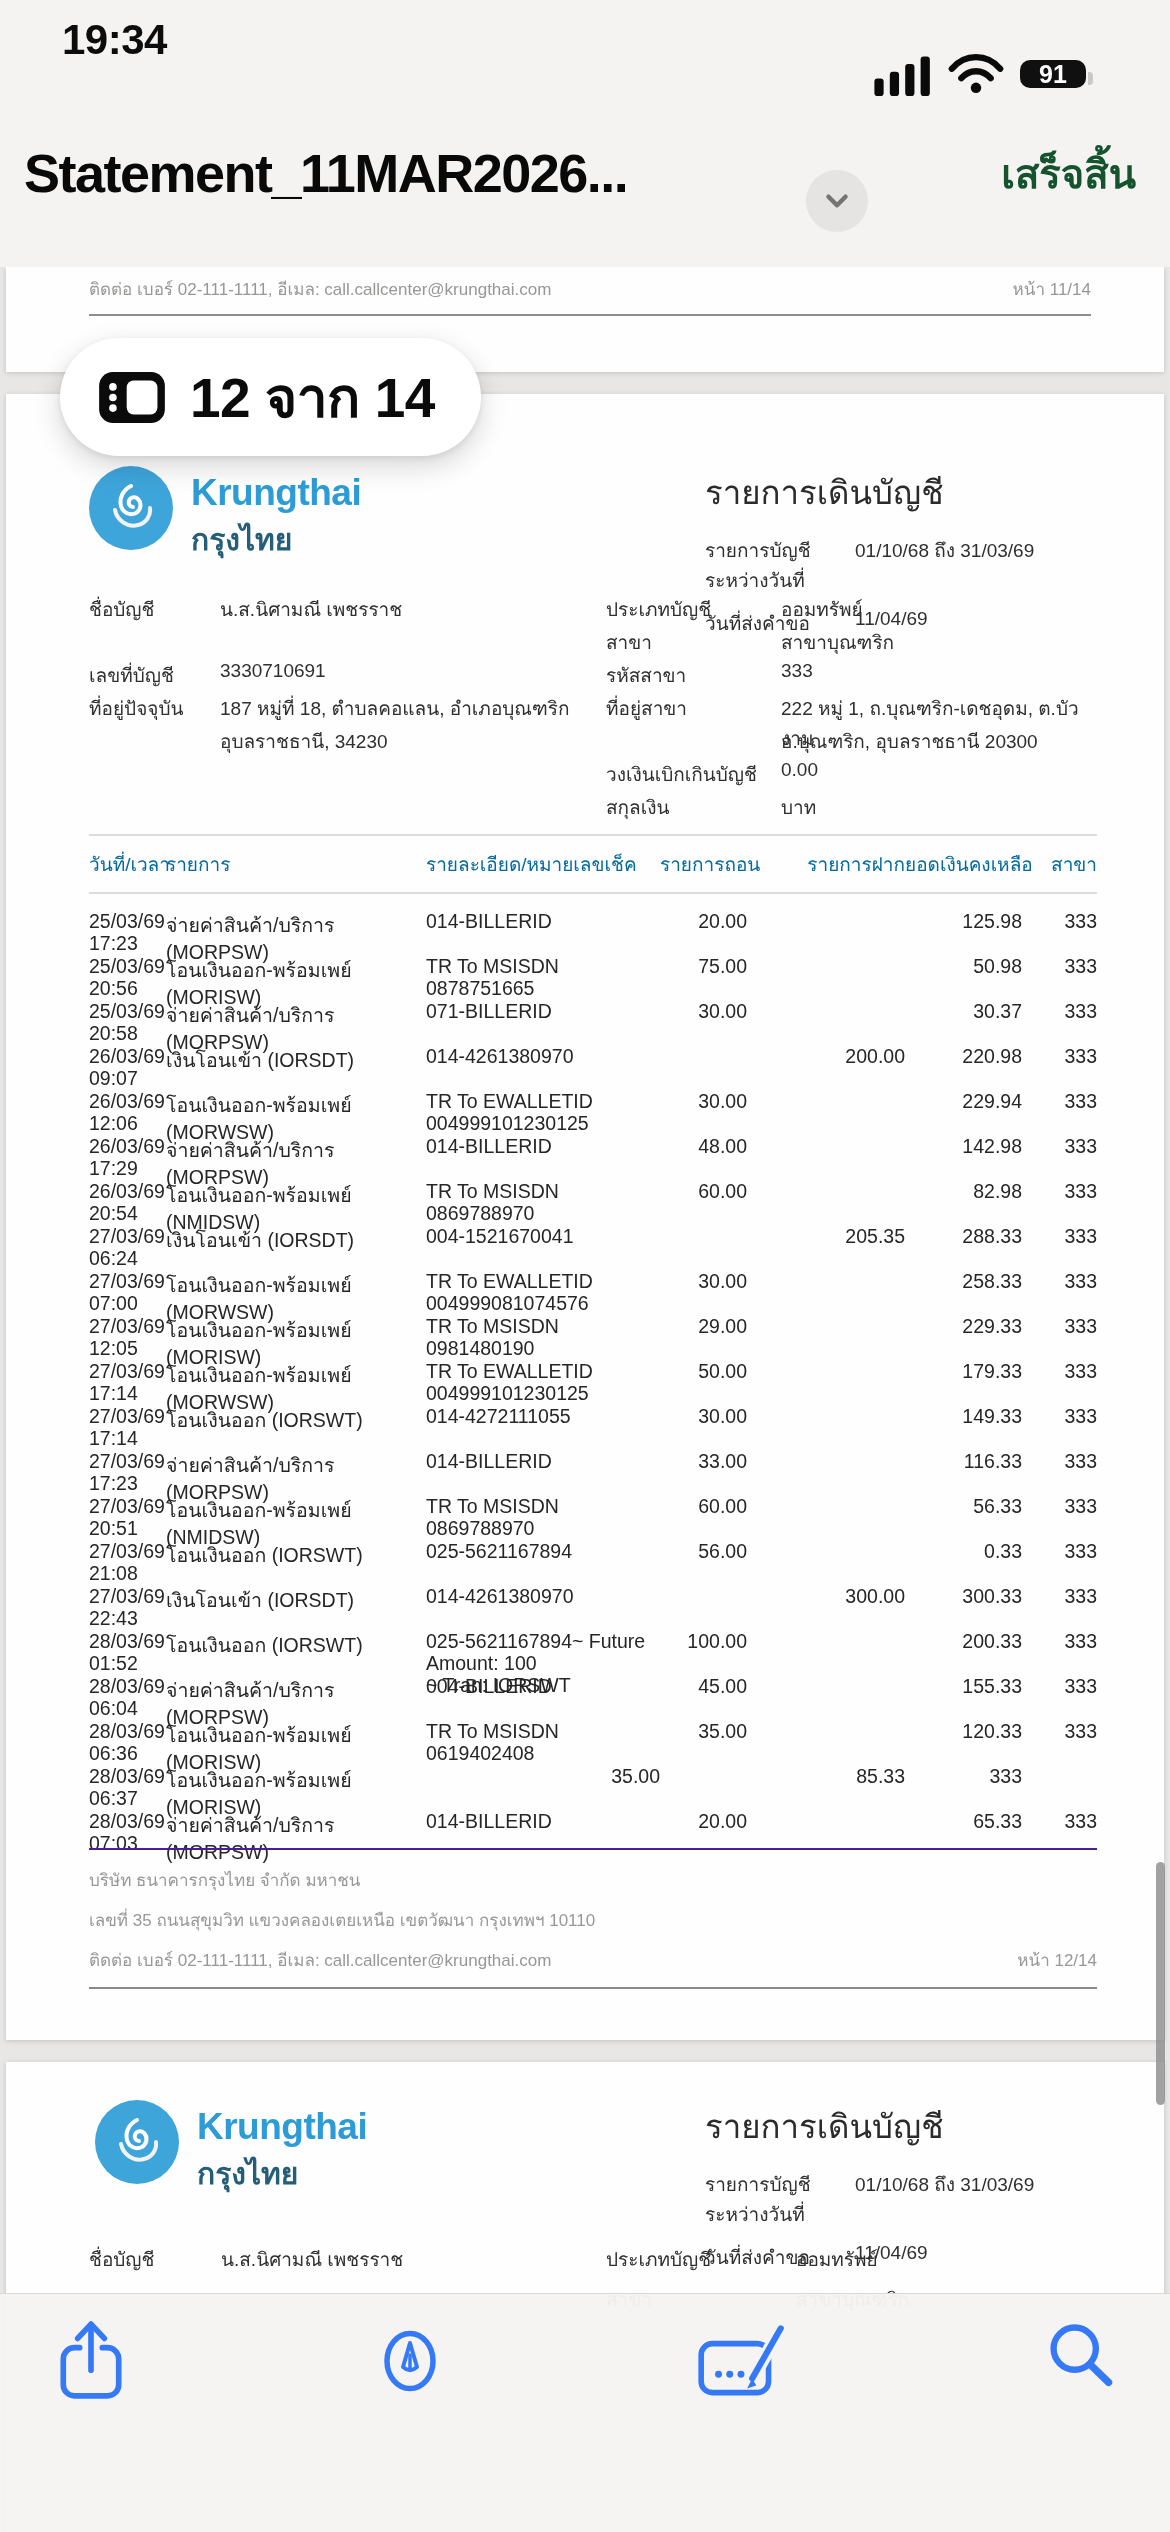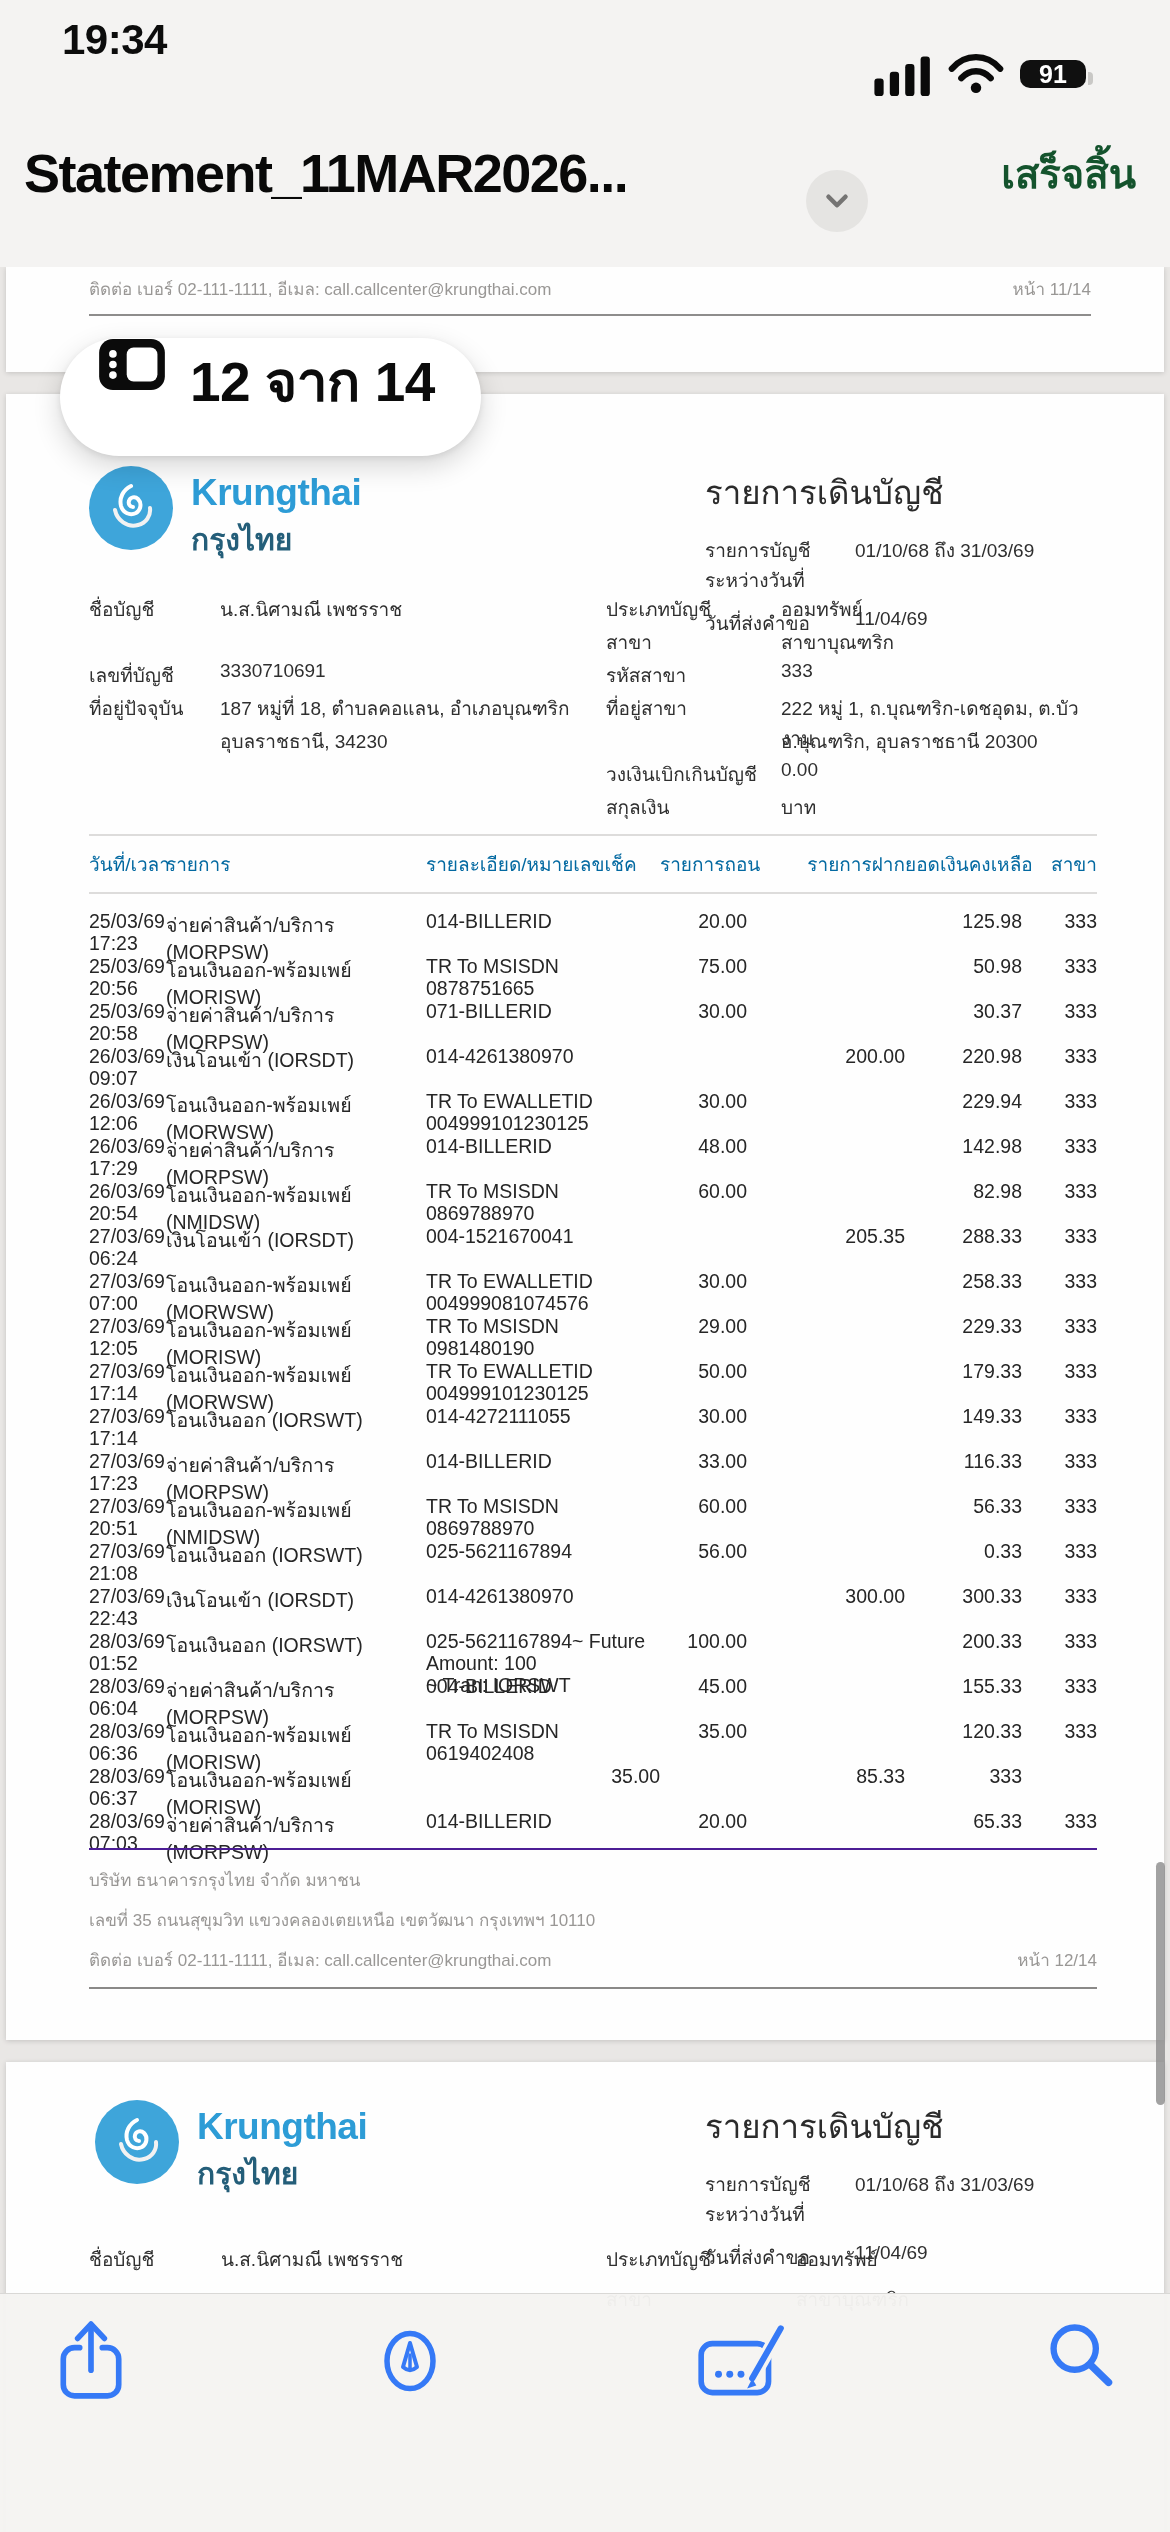--- a/index.html
+++ b/index.html
@@ -66,21 +66,21 @@
   .p12-footer{position:absolute;left:83px;right:67px;top:1454px;border-top:2px solid #4c1d95;padding-top:16px;}
   .pf-line{margin-bottom:13px;}
   .pf-last{display:flex;justify-content:space-between;margin-bottom:0;padding-bottom:14px;}
   .p12-bottomline{border-bottom:2.5px solid #8a8988;}
   
   .p13-header{position:absolute;left:89px;right:67px;top:38px;display:flex;justify-content:space-between;}
   .p13-account{position:absolute;left:83px;right:67px;top:182px;display:grid;grid-template-columns:132px 385px 190px 1fr;font-size:19px;color:#2f2f2f;}
   .p13-branch{position:absolute;left:83px;right:67px;top:222px;display:grid;grid-template-columns:132px 385px 190px 1fr;font-size:19px;color:#2f2f2f;}
   
   .page-pill{position:absolute;left:60px;top:338px;height:118px;z-index:45;background:#ffffff;
-    border-radius:60px;display:flex;gap:24px;padding:0 46px 0 38px;
+    border-radius:60px;display:flex;align-items:center;gap:24px;padding:0 46px 0 38px;
     box-shadow:0 10px 28px rgba(0,0,0,.16),0 2px 6px rgba(0,0,0,.08);}
   .pill-label{font-size:55px;font-weight:700;color:#0b0b0b;letter-spacing:-.5px;white-space:nowrap;}
   
   .scrollbar{position:absolute;right:5px;top:1862px;width:9px;height:243px;border-radius:5px;background:#8b8b8b;opacity:.8;z-index:44;}
   
   .toolbar{position:absolute;left:0;right:0;top:2293px;height:239px;background:rgba(245,244,242,.97);
     border-top:1px solid #d9d8d6;z-index:50;}
   .tb-icon{position:absolute;top:22px;width:84px;height:96px;display:flex;align-items:flex-start;justify-content:center;}
   .tb-share{left:49px;}
   .tb-markup{left:368px;}

